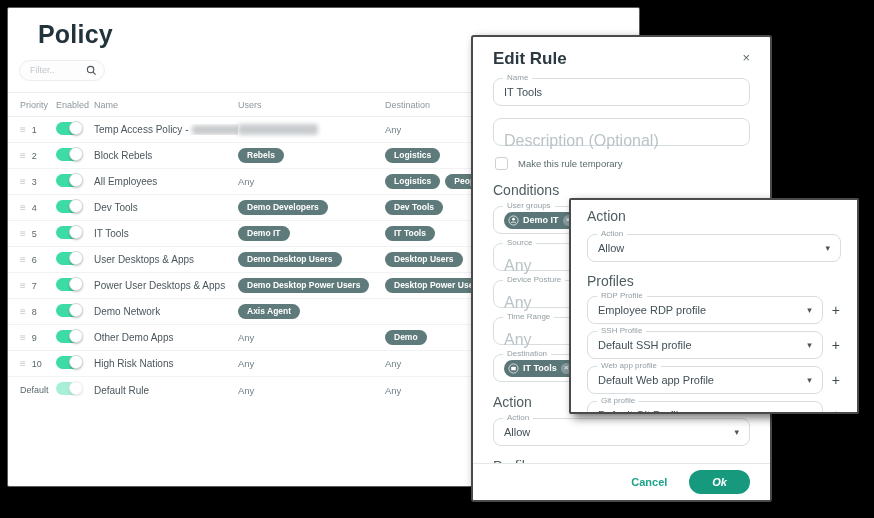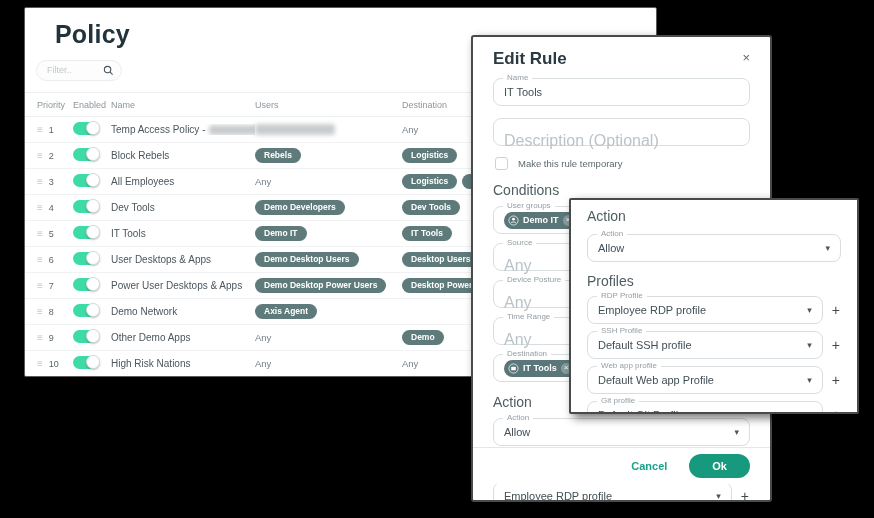--- a/index.html
+++ b/index.html
@@ -7,21 +7,21 @@
   body {
     background:#000;
     position:relative;
     overflow:hidden;
     font-family:"Liberation Sans", sans-serif;
     color:#46535a;
   }
 
   
   .main-card {
-    position:absolute; left:24px; top:7px; width:633px; height:370px;
+    position:absolute; left:7px; top:7px; width:633px; height:480px;
     background:#fff; border:1px solid #5a5a5a; border-radius:2px;
     box-shadow:2px 2px 8px rgba(0,0,0,.6);
     overflow:hidden; z-index:1;
   }
   .edit-modal {
     position:absolute; left:471px; top:35px; width:301px; height:467px;
     background:#fff; border:2px solid #4a4a4a; border-radius:3px;
     box-shadow:4px 4px 10px rgba(0,0,0,.55);
     overflow:hidden; z-index:5;
   }
@@ -124,29 +124,30 @@
     padding:3px 5px 3px 4px; font-size:9px; font-weight:700; line-height:1;
   }
   .chip-ic { display:flex; }
   .chip-x {
     width:11px; height:11px; border-radius:50%; background:rgba(255,255,255,.28);
     display:flex; align-items:center; justify-content:center;
     font-size:8px; font-weight:400; cursor:pointer;
   }
 
   .modal-footer {
-    position:absolute; left:0; right:0; bottom:16px; height:37px; background:#fff;
+    position:absolute; left:0; right:0; bottom:0; height:37px; background:#fff;
     border-top:1px solid #e4e7e8; display:flex; align-items:center;
     justify-content:flex-end; gap:22px; padding:0 20px; z-index:4;
   }
   .cancel-link { color:#1ba389; font-size:11px; font-weight:700; cursor:pointer; }
   .ok-btn {
     background:#17997e; color:#fff; border:none; border-radius:14px;
     padding:6px 23px; font-size:11px; font-weight:700; cursor:pointer;
     font-family:inherit;
+    font-style:italic;
   } .mt8{margin-top:8px;} .mt9{margin-top:9px;}
   .cond-h{margin-top:12px;} .sec-gap{margin-top:12px;}
 
   
   .ap-h { font-size:14px; color:#4e5d60; }
   .ap-select { margin-top:10px; }
   .ap-profiles-h { margin-top:11px; }
   .ap-row { margin-top:7px; }
 </style>
 </head>

